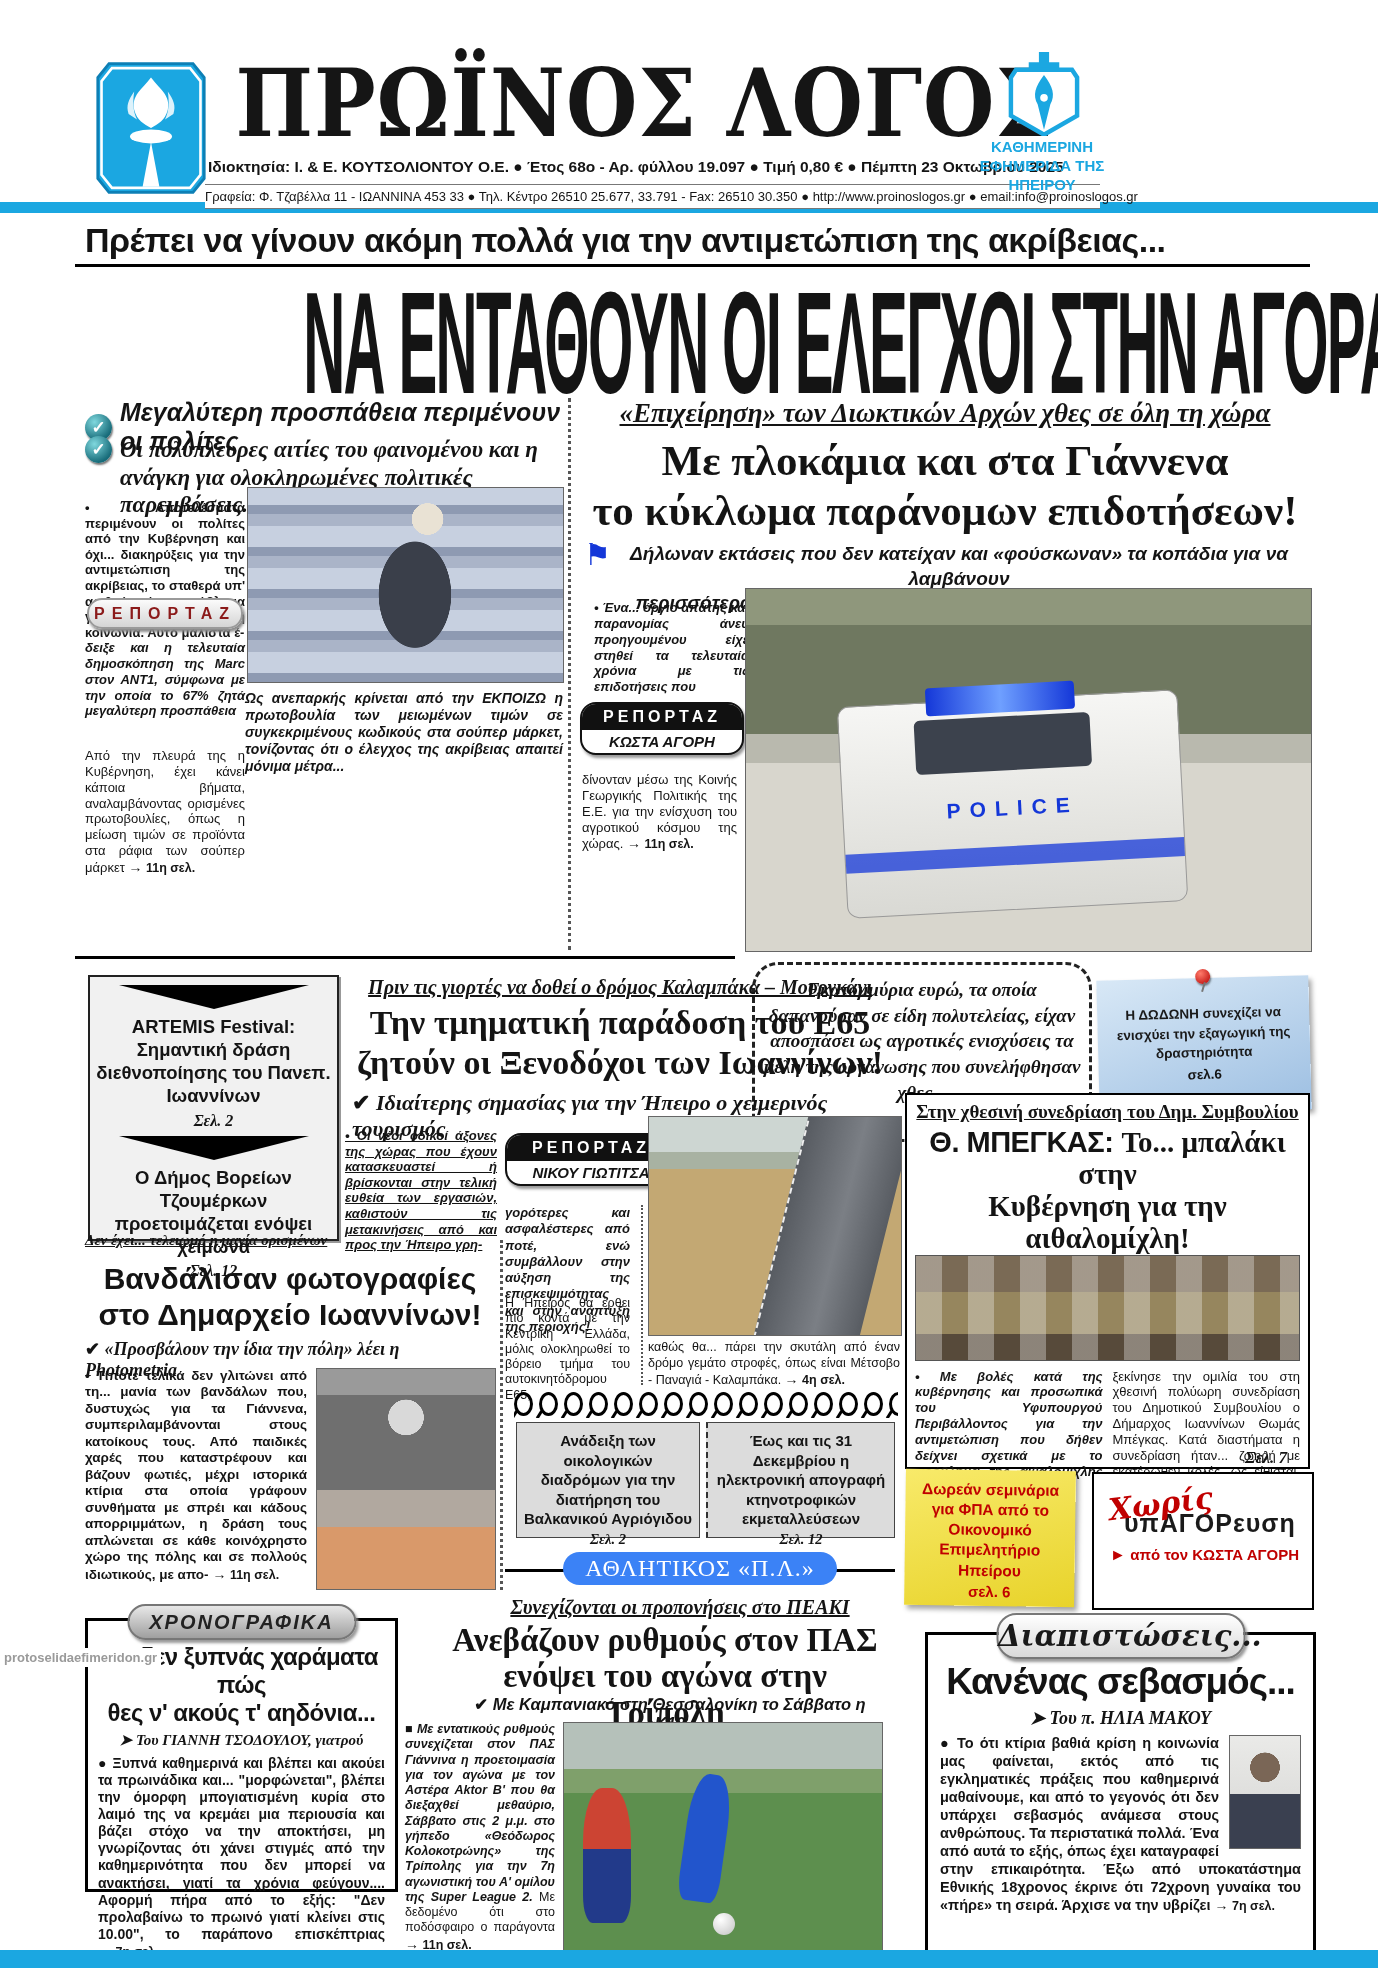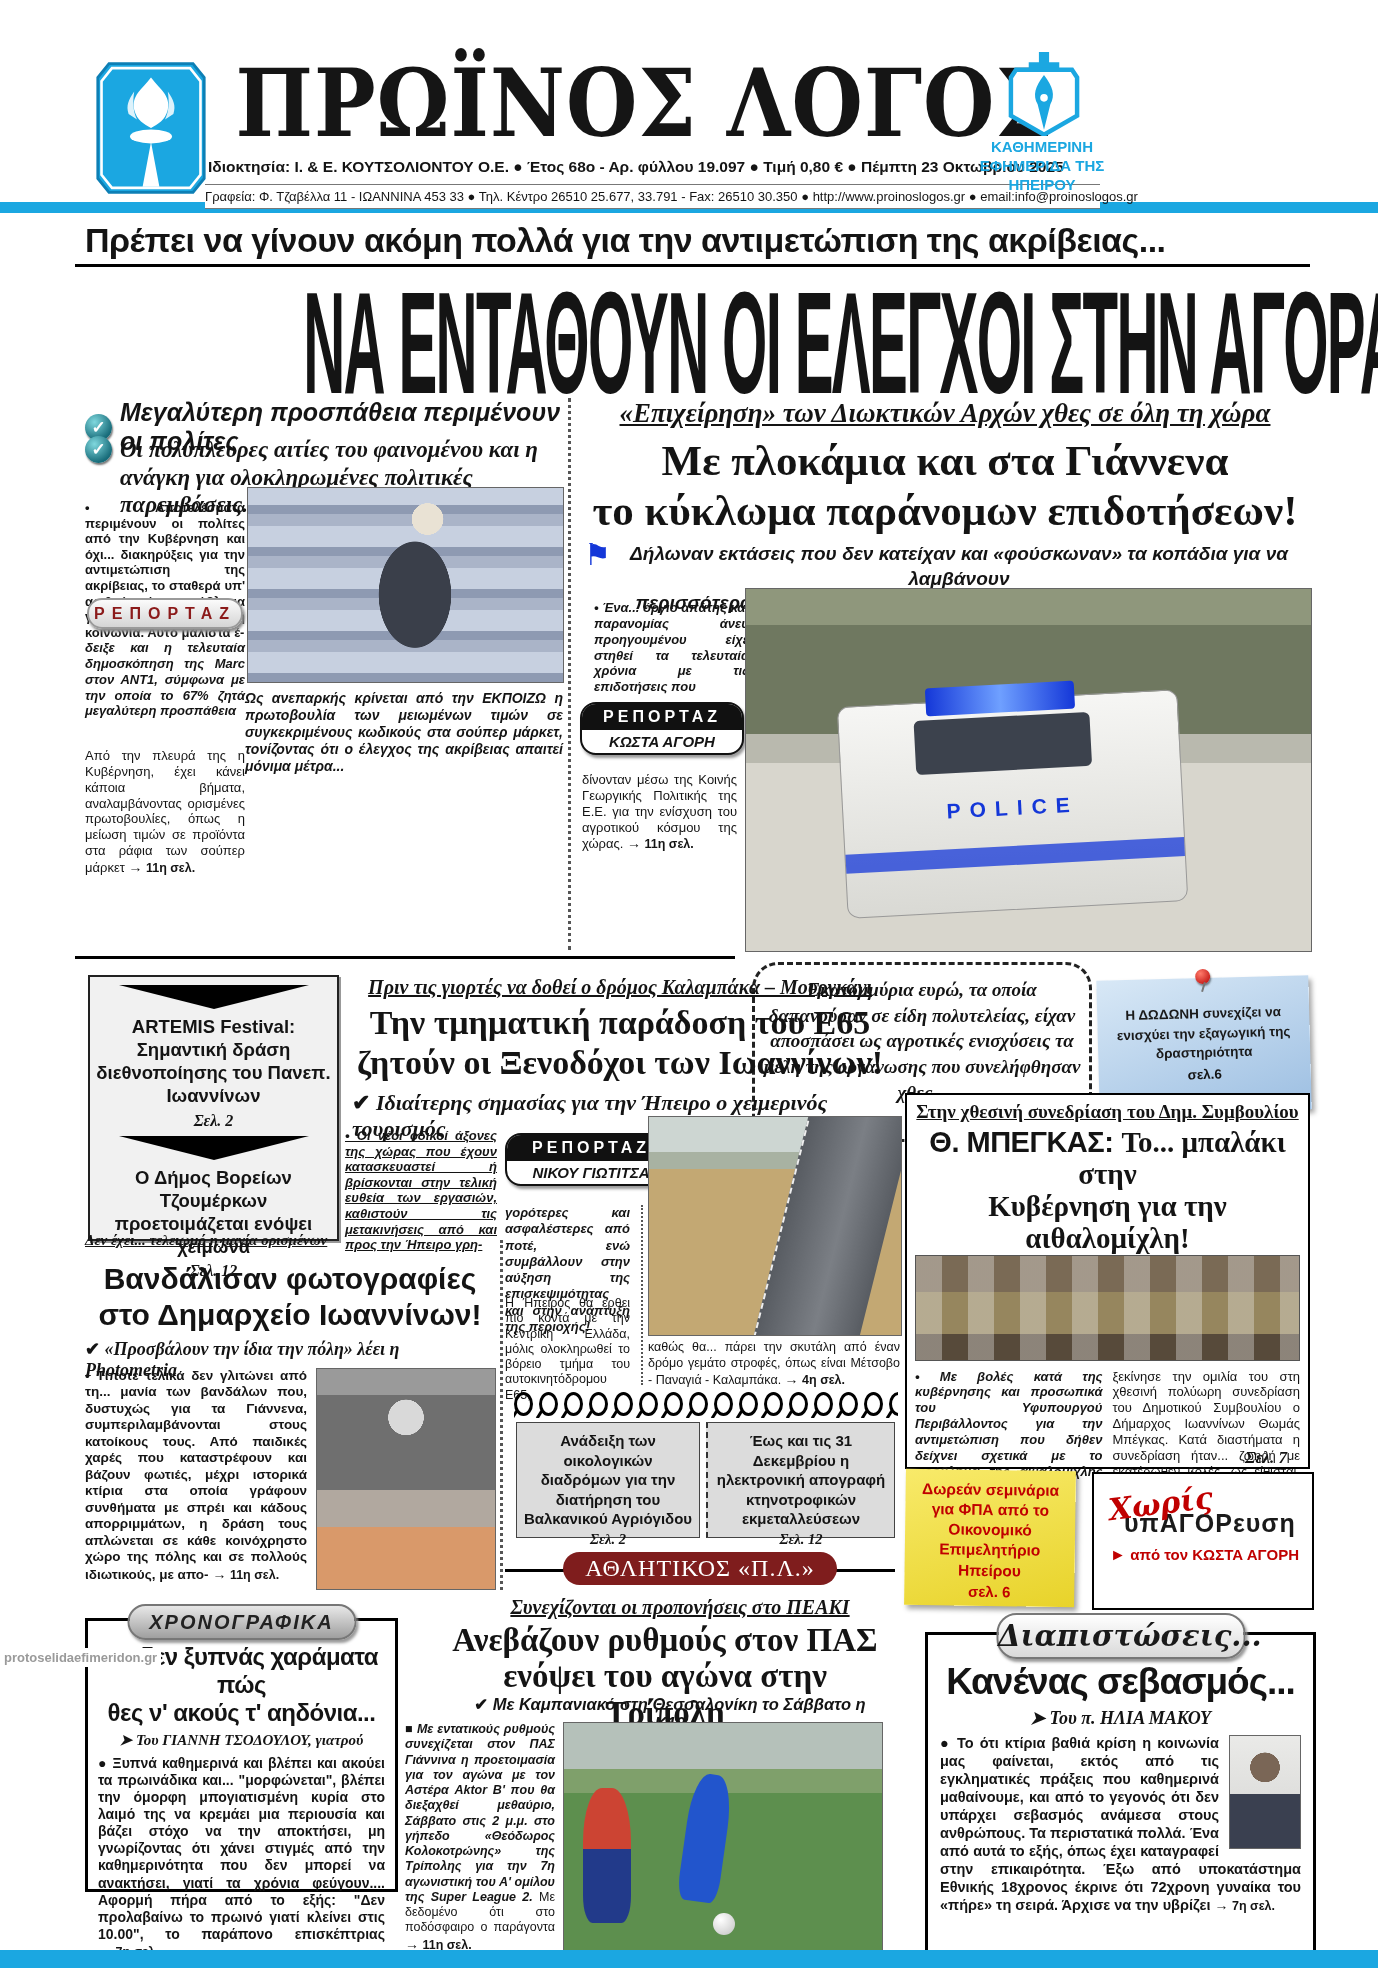--- a/index.html
+++ b/index.html
@@ -45,21 +45,21 @@
        background:radial-gradient(circle at 35% 30%,#ff7b6b,#b40000);box-shadow:1px 2px 2px rgba(0,0,0,.45);z-index:3;}
   .pin::after{content:"";position:absolute;top:13px;left:7px;width:2px;height:10px;background:#777;
        transform:rotate(18deg);}
   .sticky-blue{background:linear-gradient(160deg,#d8e8f6,#9dbfe2);box-shadow:3px 4px 5px rgba(0,0,0,.35);
        transform:rotate(-1.5deg);}
   .sticky-yellow{background:linear-gradient(165deg,#f8ea6a,#e8d32a);box-shadow:3px 4px 5px rgba(0,0,0,.35);
        transform:rotate(.8deg);}
   .bubble{border:3px dashed #222;border-radius:26px;background:#fff;}
   .graybox{background:#dcdcdc;border:1.5px solid #444;}
   .sportline::before{content:"";position:absolute;left:0;right:0;top:17px;border-top:3px solid #000;}
-  .sportlabel{position:relative;display:inline-block;background:#7f1d1d;color:#fff;border-radius:20px;
+  .sportlabel{position:relative;display:inline-block;background:#3b82f6;color:#fff;border-radius:20px;
        padding:3px 22px;font-family:"Liberation Serif",serif;font-size:24px;letter-spacing:1px;}
   .boxed{border:3px solid #000;background:#fff;}
   .hpill{position:absolute;left:50%;transform:translateX(-50%);background:linear-gradient(#e8e8e8,#9f9f9f);
        border:2px solid #777;border-radius:20px;box-shadow:2px 3px 3px #999;text-align:center;}
 </style>
 </head>
 <body>
 
 <div id="page">
 

